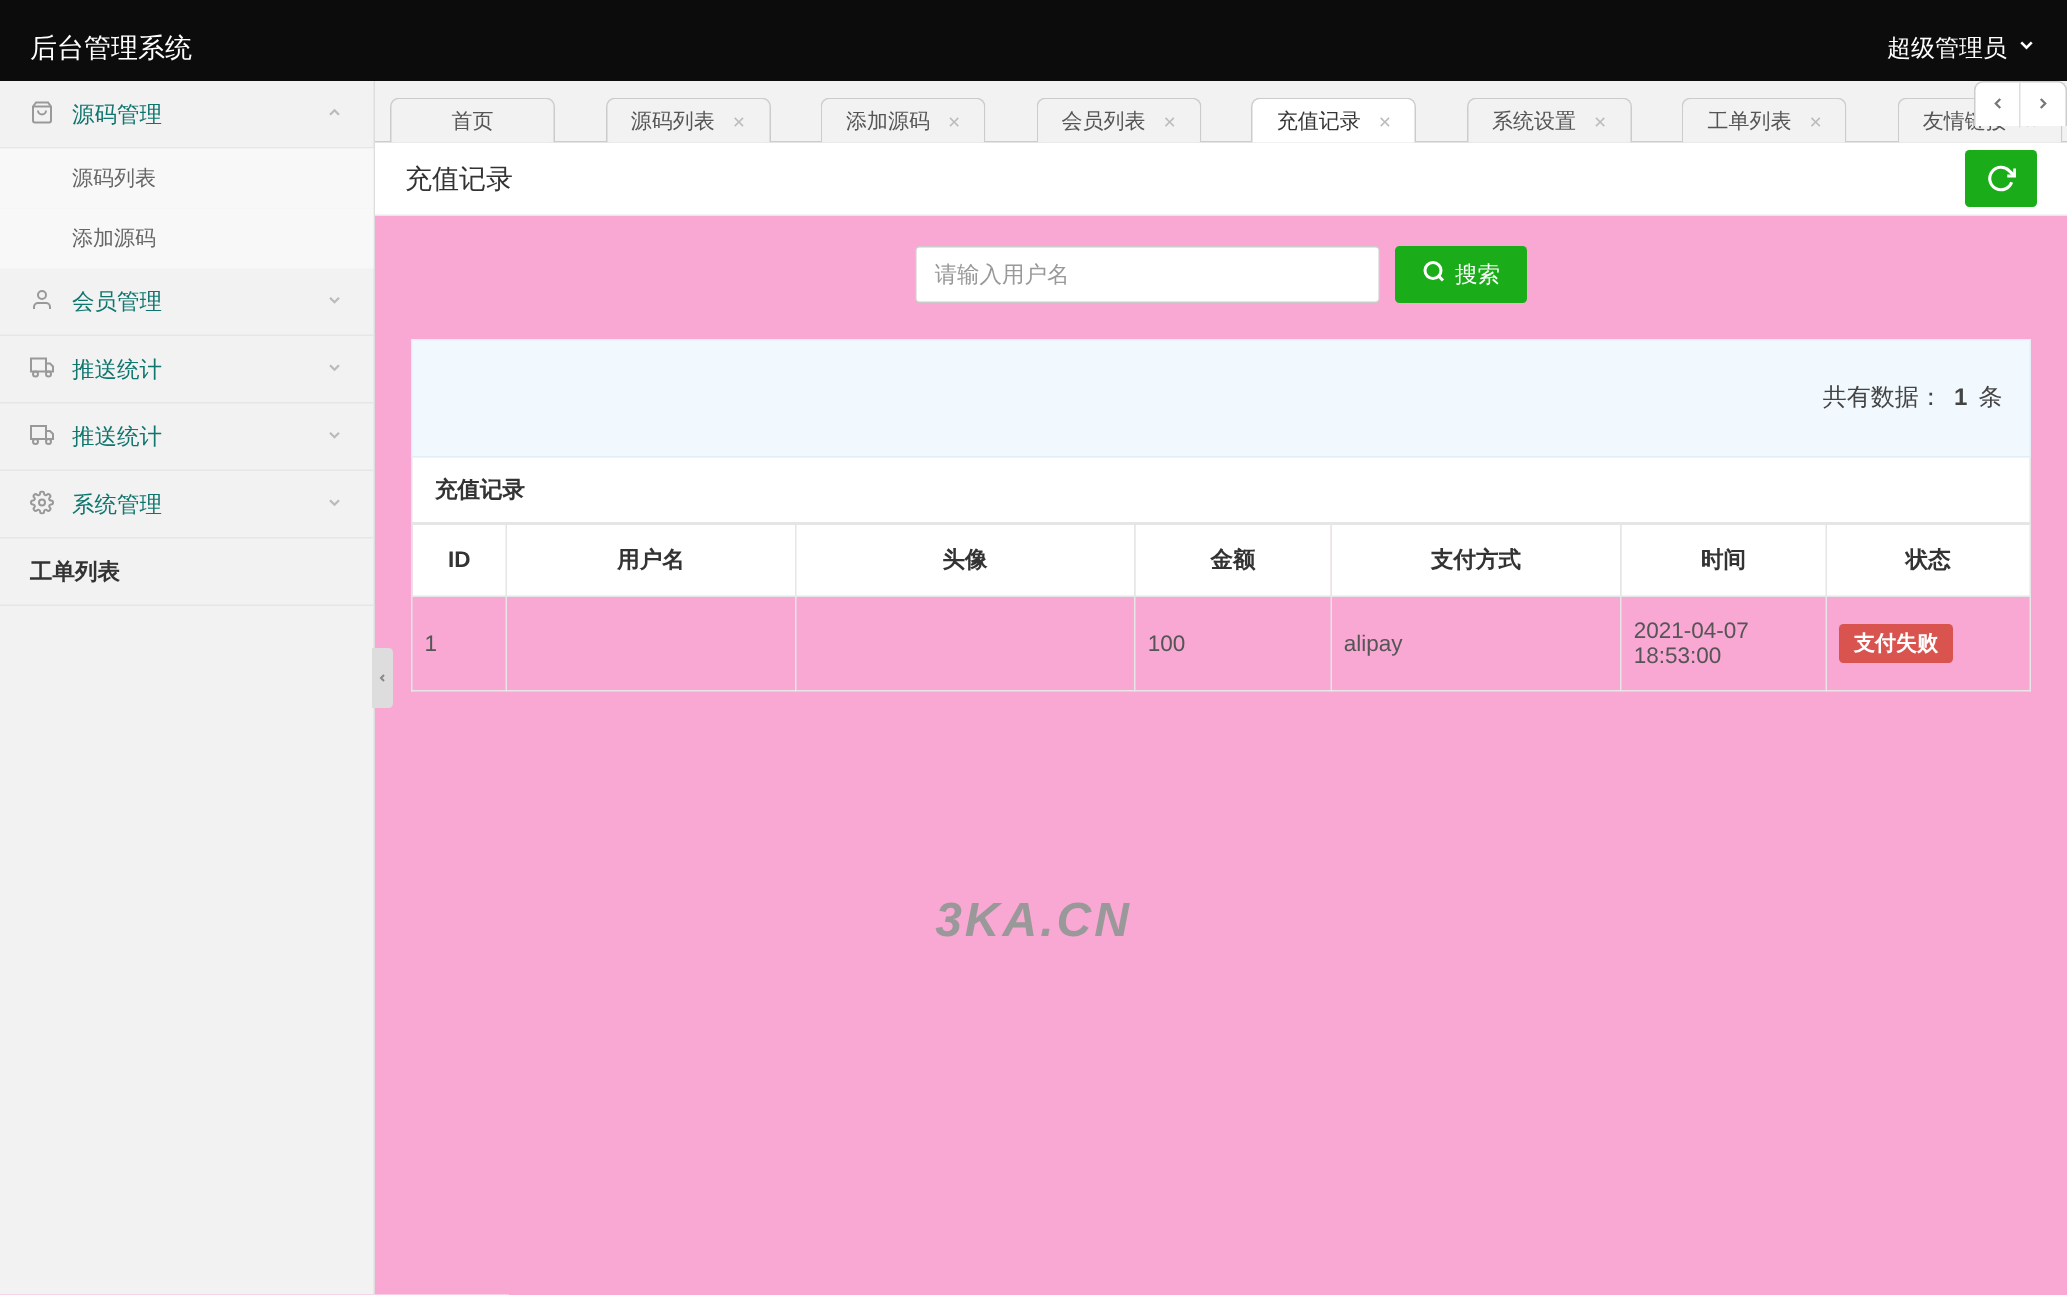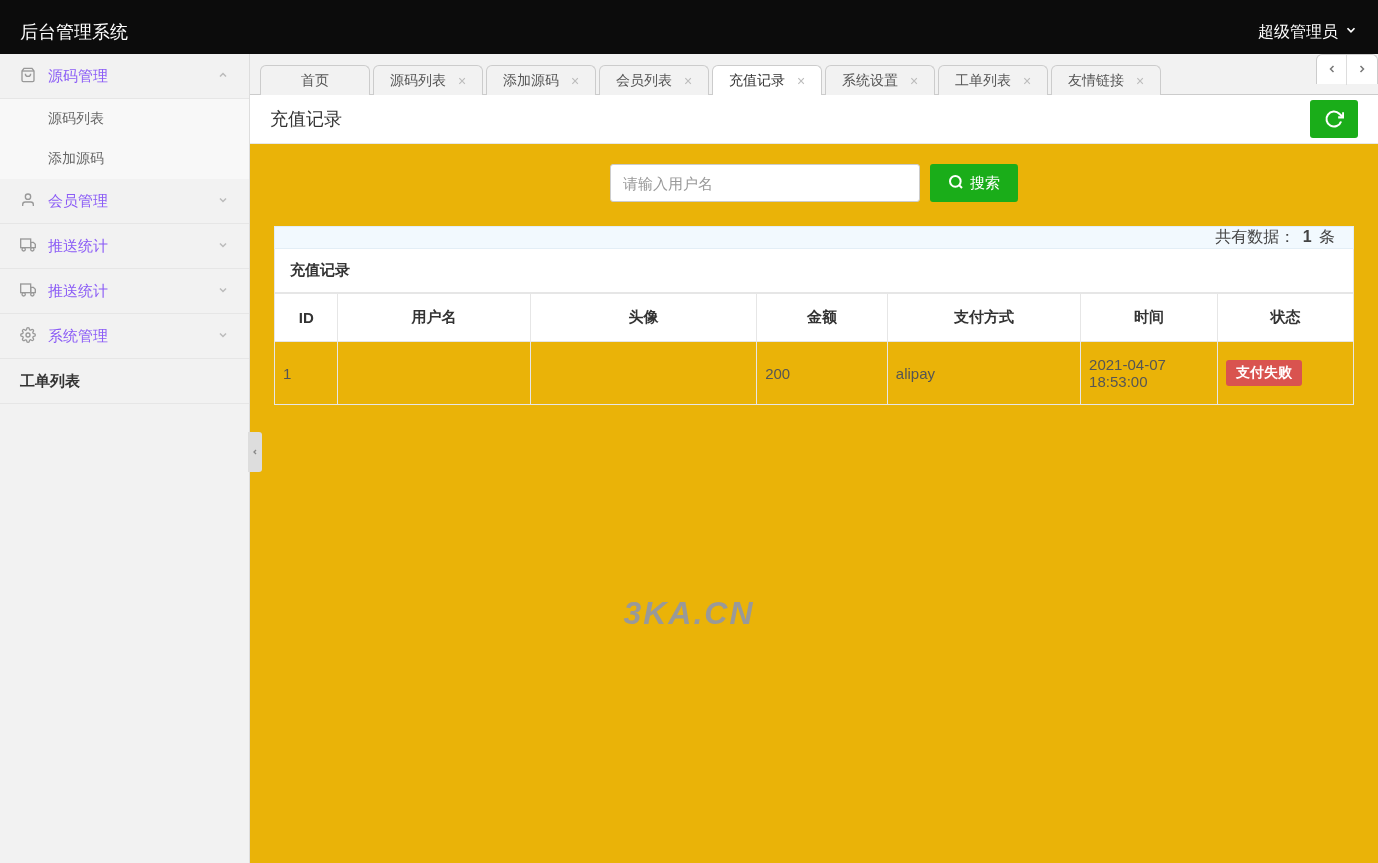--- a/index.html
+++ b/index.html
@@ -6,55 +6,55 @@
 body { background: #f2f2f2; width: 1378px; height: 863px; overflow: hidden; position: relative; }
 
 
 .header { background: #0c0c0c; height: 64px; display: flex; justify-content: space-between; align-items: center; padding: 0 20px; color: #fff; }
 .header-title { font-size: 18px; font-weight: 500; }
 .header-user { font-size: 16px; display: flex; align-items: center; gap: 6px; cursor: pointer; }
 .chev-down { display: inline-block; }
 
 
 .sidebar { position: absolute; top: 54px; left: 0; width: 250px; bottom: 0; background: #f2f2f2; border-right: 1px solid #ddd; }
-.side-item { display: flex; align-items: center; height: 45px; padding: 0 20px; color: #8b5cf6; font-size: 15px; cursor: pointer; border-bottom: 1px solid #e6e6e6; }
+.side-item { display: flex; align-items: center; height: 45px; padding: 0 20px; color: #0f766e; font-size: 15px; cursor: pointer; border-bottom: 1px solid #e6e6e6; }
 .side-item .icon { width: 18px; margin-right: 10px; color: #999; font-size: 14px; }
 .side-item .label { flex: 1; }
 .side-item .chev { color: #bbb; font-size: 12px; }
 .side-sub { height: 40px; display: flex; align-items: center; padding-left: 48px; color: #666; font-size: 14px; cursor: pointer; background: #f8f8f8; }
 .side-ticket { height: 45px; display: flex; align-items: center; padding: 0 20px; font-weight: bold; color: #333; font-size: 15px; cursor: pointer; border-bottom: 1px solid #e6e6e6; }
 
 
 .collapse-handle { position: absolute; left: 248px; top: 50%; width: 14px; height: 40px; background: #ddd; display: flex; align-items: center; justify-content: center; color: #888; font-size: 10px; cursor: pointer; border-radius: 0 3px 3px 0; z-index: 5;}
 
 
 .main { position: absolute; top: 54px; left: 250px; right: 0; bottom: 0; background: #fff; display: flex; flex-direction: column; }
 
 
-.tabs-bar { height: 40px; background: #f2f2f2; display: flex; align-items: flex-end; padding-left: 10px; position: relative; }
+.tabs-bar { height: 40px; background: #f2f2f2; display: flex; align-items: flex-end; padding-left: 10px; position: relative; justify-content: space-between; }
 .tab { height: 30px; background: #f2f2f2; border: 1px solid #ccc; border-bottom: none; border-radius: 6px 6px 0 0; padding: 0 12px; display: flex; align-items: center; gap: 8px; margin-right: 3px; font-size: 14px; color: #555; cursor: pointer; position: relative; top: 1px; min-width: 110px; justify-content: center;}
 .tab.active { background: #fff; color: #333; z-index: 2; }
 .tab .close { color: #bbb; font-size: 14px; cursor: pointer; margin-left: 4px; }
 .tabs-nav { position: absolute; right: 0; top: 0; height: 30px; display: flex; background: #fff; border: 1px solid #ccc; border-bottom: none; border-radius: 6px 6px 0 0; }
 .tabs-nav button { width: 30px; height: 30px; background: none; border: none; color: #777; cursor: pointer; font-size: 14px; }
 .tabs-nav button:first-child { border-right: 1px solid #ddd; }
 
 
 .page-head { height: 50px; background: #fff; border-bottom: 1px solid #e8e8e8; border-top: 1px solid #ccc; display: flex; align-items: center; justify-content: space-between; padding: 0 20px; }
 .page-title { font-size: 18px; color: #333; }
 .refresh-btn { width: 48px; height: 38px; background: #1AAD19; border: none; border-radius: 3px; color: #fff; font-size: 18px; cursor: pointer; display: flex; align-items: center; justify-content: center; }
 
 
-.content { flex: 1; padding: 20px 24px; background: #eab308; }
+.content { flex: 1; padding: 20px 24px; background: #f9a8d4; }
 .search-row { display: flex; justify-content: center; gap: 10px; margin-bottom: 24px; }
 .search-input { width: 310px; height: 38px; border: 1px solid #ccc; border-radius: 3px; padding: 0 12px; font-size: 15px; color: #444; }
 .search-input::placeholder { color: #999; }
 .search-btn { height: 38px; padding: 0 18px; background: #1AAD19; border: none; border-radius: 3px; color: #fff; font-size: 15px; cursor: pointer; display: flex; align-items: center; gap: 6px; }
 
-.data-summary { background: #F2F9FE; border: 1px solid #e3eef6; padding: 0 18px; text-align: right; font-size: 16px; color: #444; }
+.data-summary { background: #F2F9FE; border: 1px solid #e3eef6; padding: 28px 18px; text-align: right; font-size: 16px; color: #444; }
 .data-summary .count { font-weight: bold; margin: 0 3px; }
 
 .panel-title { border: 1px solid #e6e6e6; border-top: none; padding: 12px 15px; font-size: 15px; font-weight: bold; color: #333; background: #fff; }
 
 .data-table { width: 100%; border-collapse: collapse; border: 1px solid #e6e6e6; border-top: none; }
 .data-table th, .data-table td { border: 1px solid #e6e6e6; padding: 14px 8px; font-size: 15px; }
 .data-table th { background: #fff; font-weight: bold; color: #333; }
 .data-table td { color: #555; }
 
 .badge-fail { background: #d9534f; color: #fff; padding: 4px 10px; border-radius: 3px; font-size: 14px; display: inline-block; font-weight: bold; }
@@ -259,21 +259,21 @@
           <th style="width:200px">支付方式</th>
           <th style="width:140px">时间</th>
           <th style="width:140px">状态</th>
         </tr>
       </thead>
       <tbody>
         <tr>
           <td>1</td>
           <td></td>
           <td></td>
-          <td>200</td>
+          <td>100</td>
           <td>alipay</td>
           <td>2021-04-07 18:53:00</td>
           <td>
             <span class="badge-fail">支付失败</span>
           </td>
         </tr>
       </tbody>
     </table>
   </div>
 </div>

